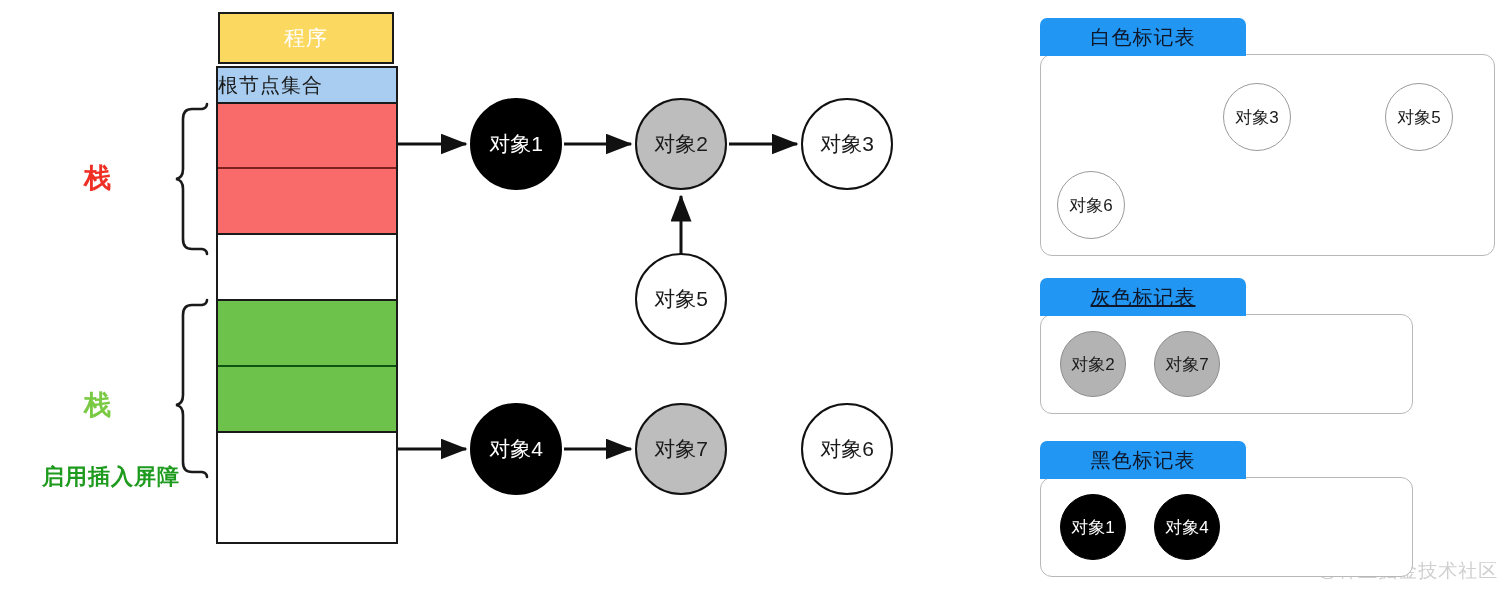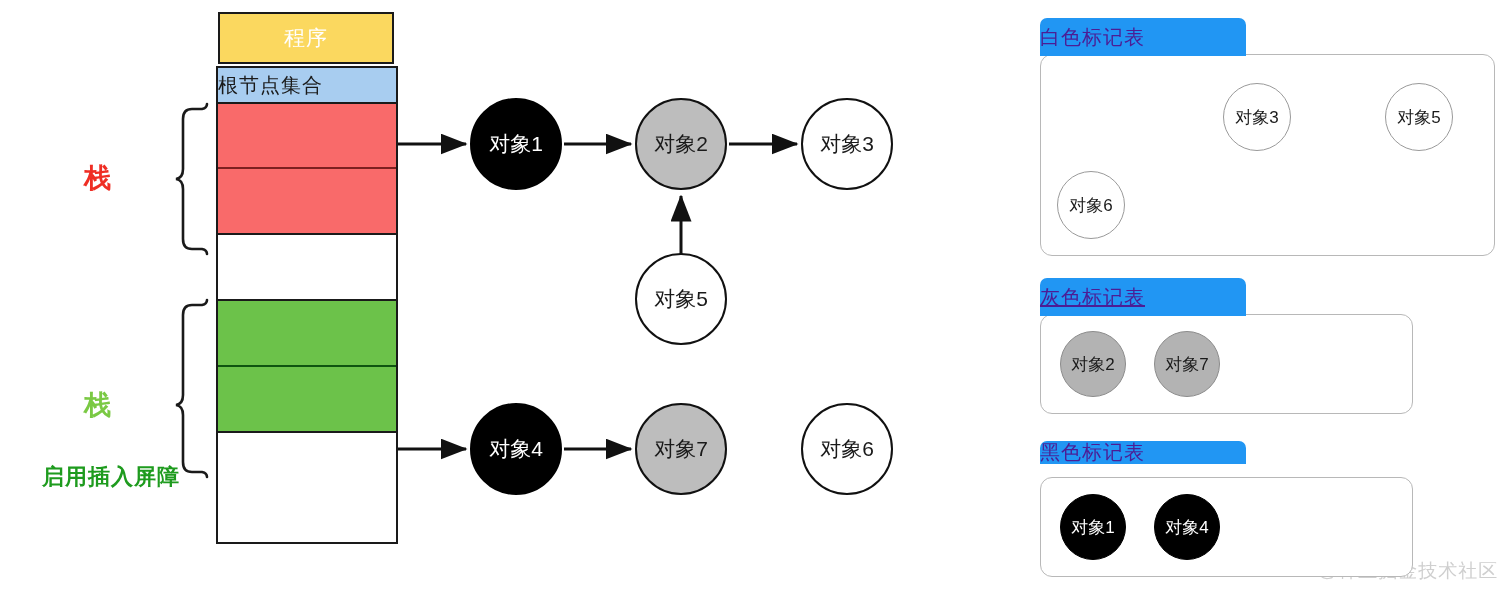--- a/index.html
+++ b/index.html
@@ -93,23 +93,23 @@
   .overlay {
     position: absolute; left: 0; top: 0;
     width: 1512px; height: 598px;
     pointer-events: none;
   }
 
   
   .panel-tab {
     background: #2196f3;
     border-radius: 7px 7px 0 0;
-    color: #4c1d95;
+    color: #0f172a;
     font-size: 20px;
-    display: flex; align-items: center; justify-content: flex-start;
+    display: flex; align-items: center; justify-content: center;
     letter-spacing: 1px;
     box-sizing: border-box;
     z-index: 3;
   }
   .panel-body {
     background: #ffffff;
     border: 1.5px solid #b8b8b8;
     border-radius: 12px;
     box-sizing: border-box;
     z-index: 2;
@@ -230,21 +230,21 @@
   </div>
   <div class="abs panel-body" style="left:1040px; top:314px; width:373px; height:100px;">
     <div class="panel-node gray" style="left:19px; top:16px; width:66px; height:66px;">
       <span>对象2</span>
     </div>
     <div class="panel-node gray" style="left:113px; top:16px; width:66px; height:66px;">
       <span>对象7</span>
     </div>
   </div>
 
-  <div class="abs panel-tab" style="left:1040px; top:441px; width:206px; height:23px;">
+  <div class="abs panel-tab" style="left:1040px; top:441px; width:206px; height:38px;">
     <span>黑色标记表</span>
   </div>
   <div class="abs panel-body" style="left:1040px; top:477px; width:373px; height:100px;">
     <div class="panel-node black" style="left:19px; top:16px; width:66px; height:66px;">
       <span>对象1</span>
     </div>
     <div class="panel-node black" style="left:113px; top:16px; width:66px; height:66px;">
       <span>对象4</span>
     </div>
   </div>

